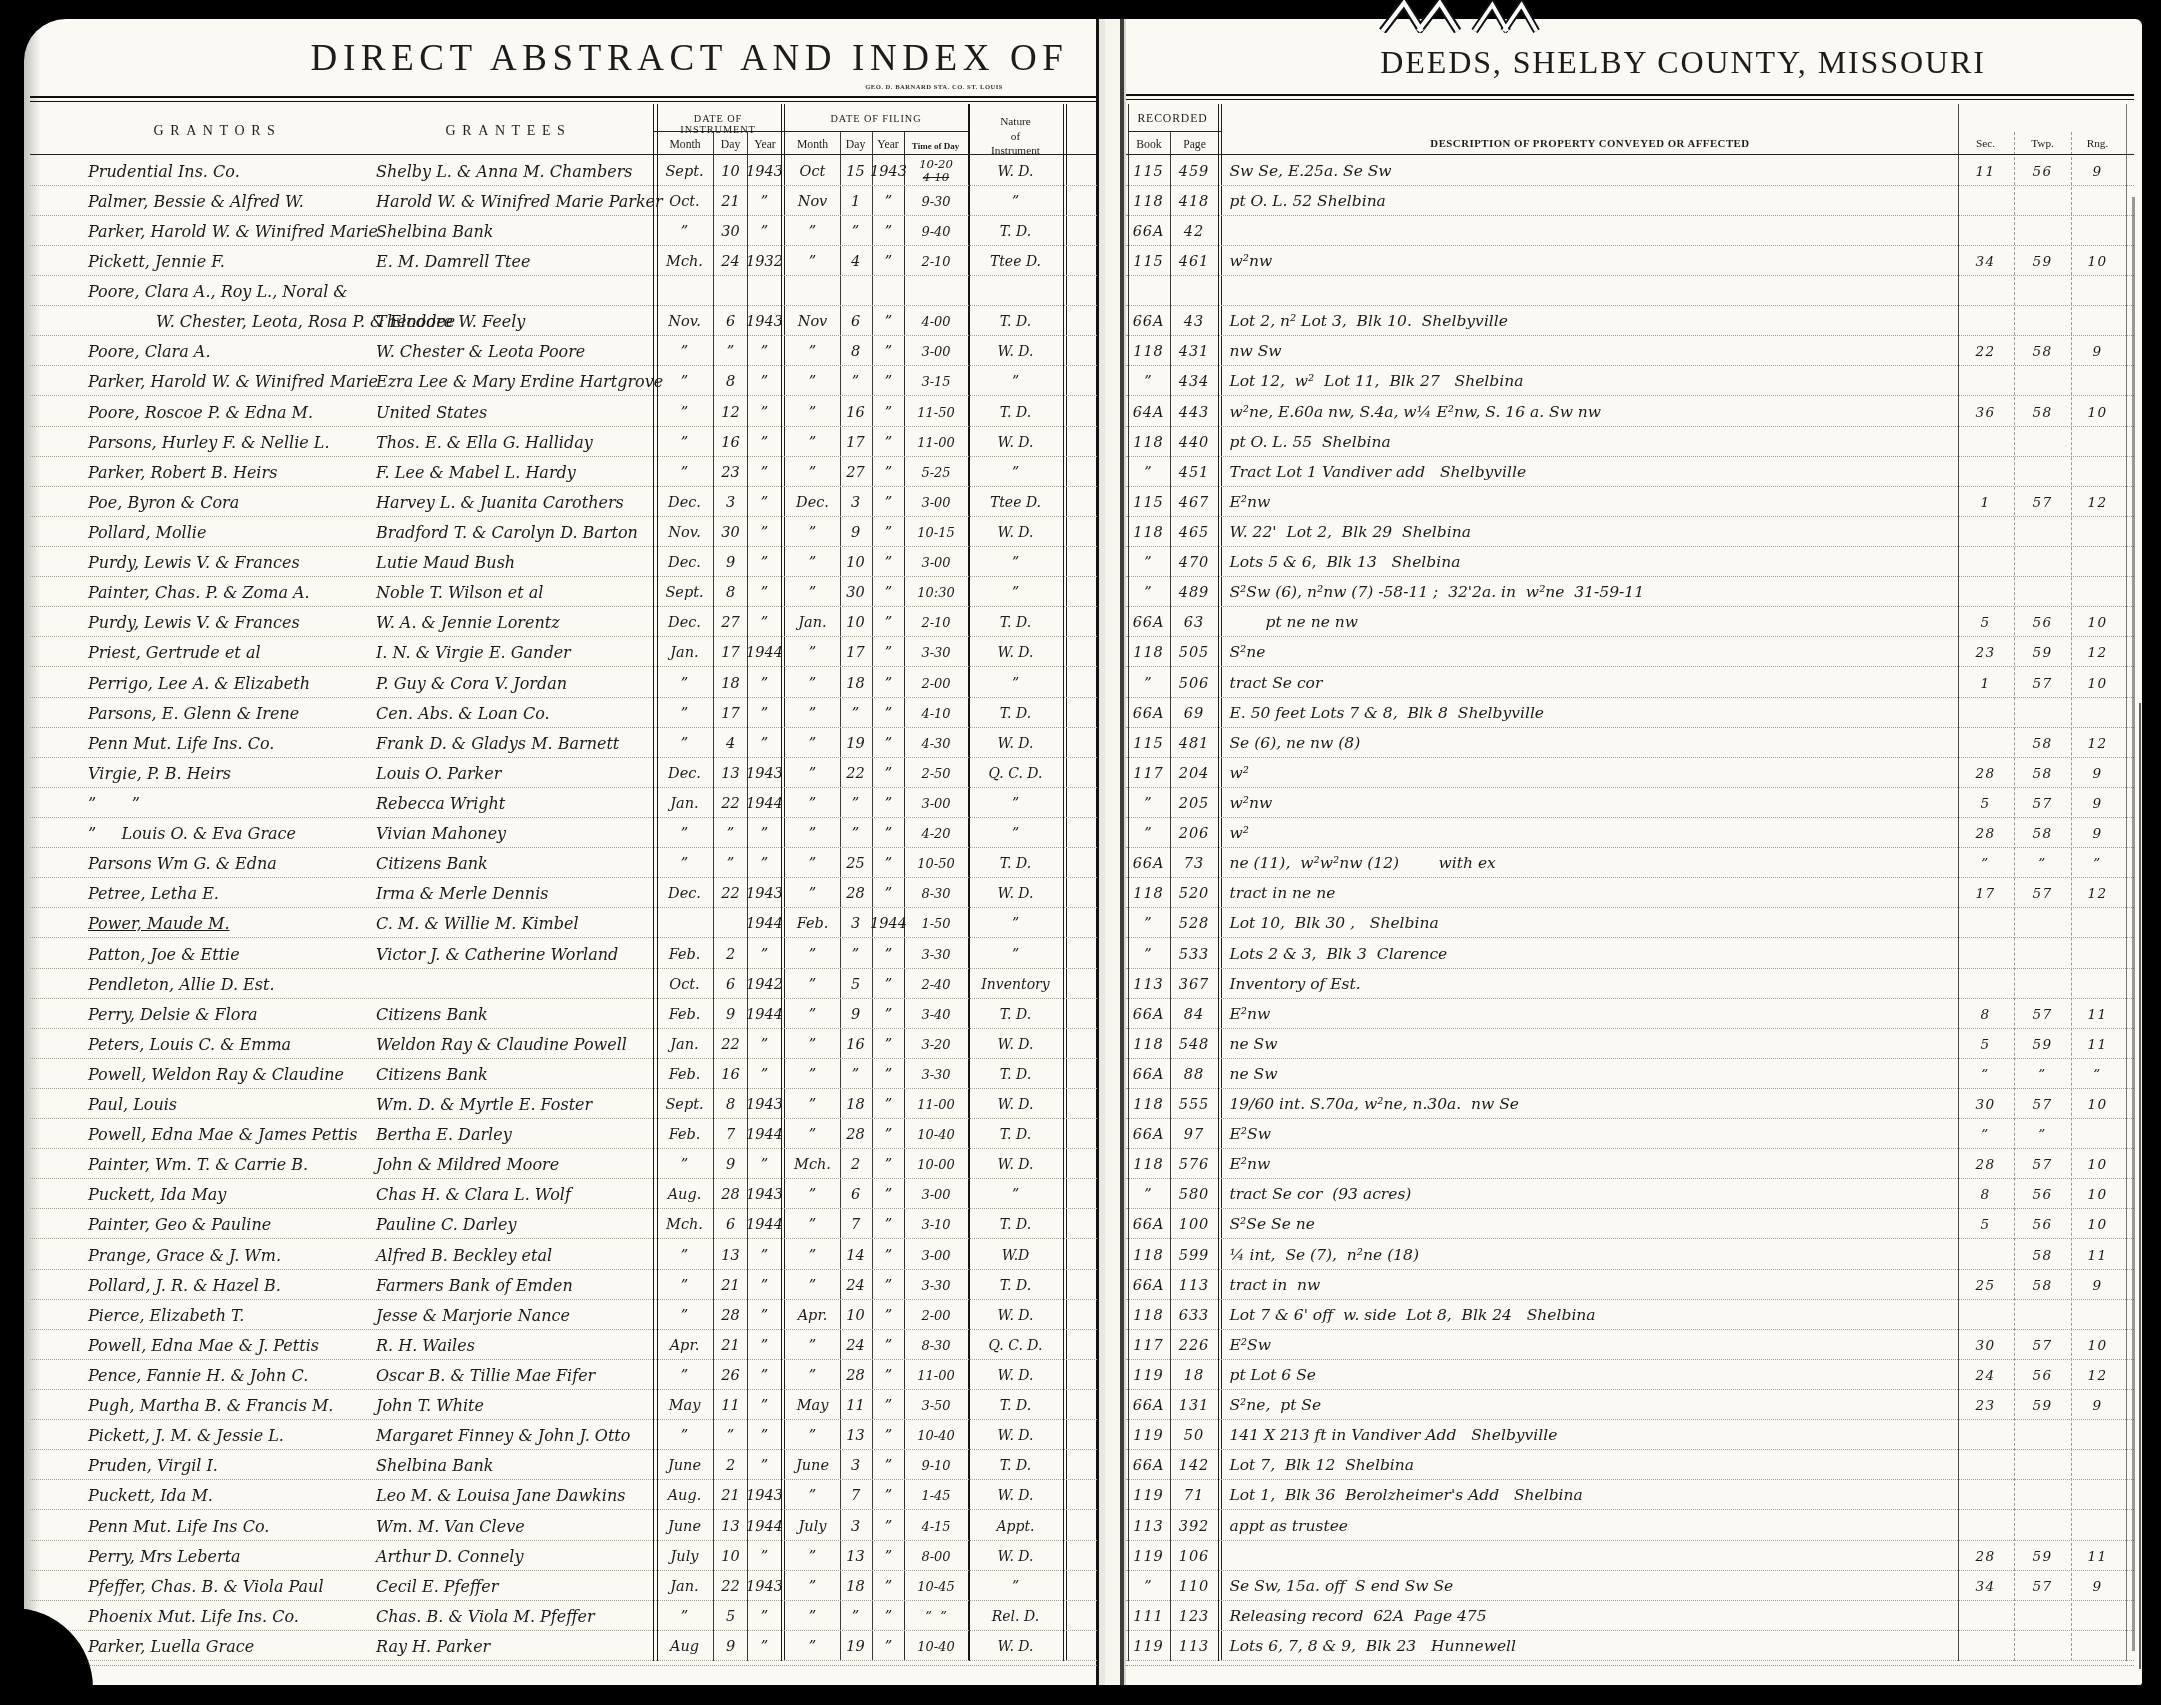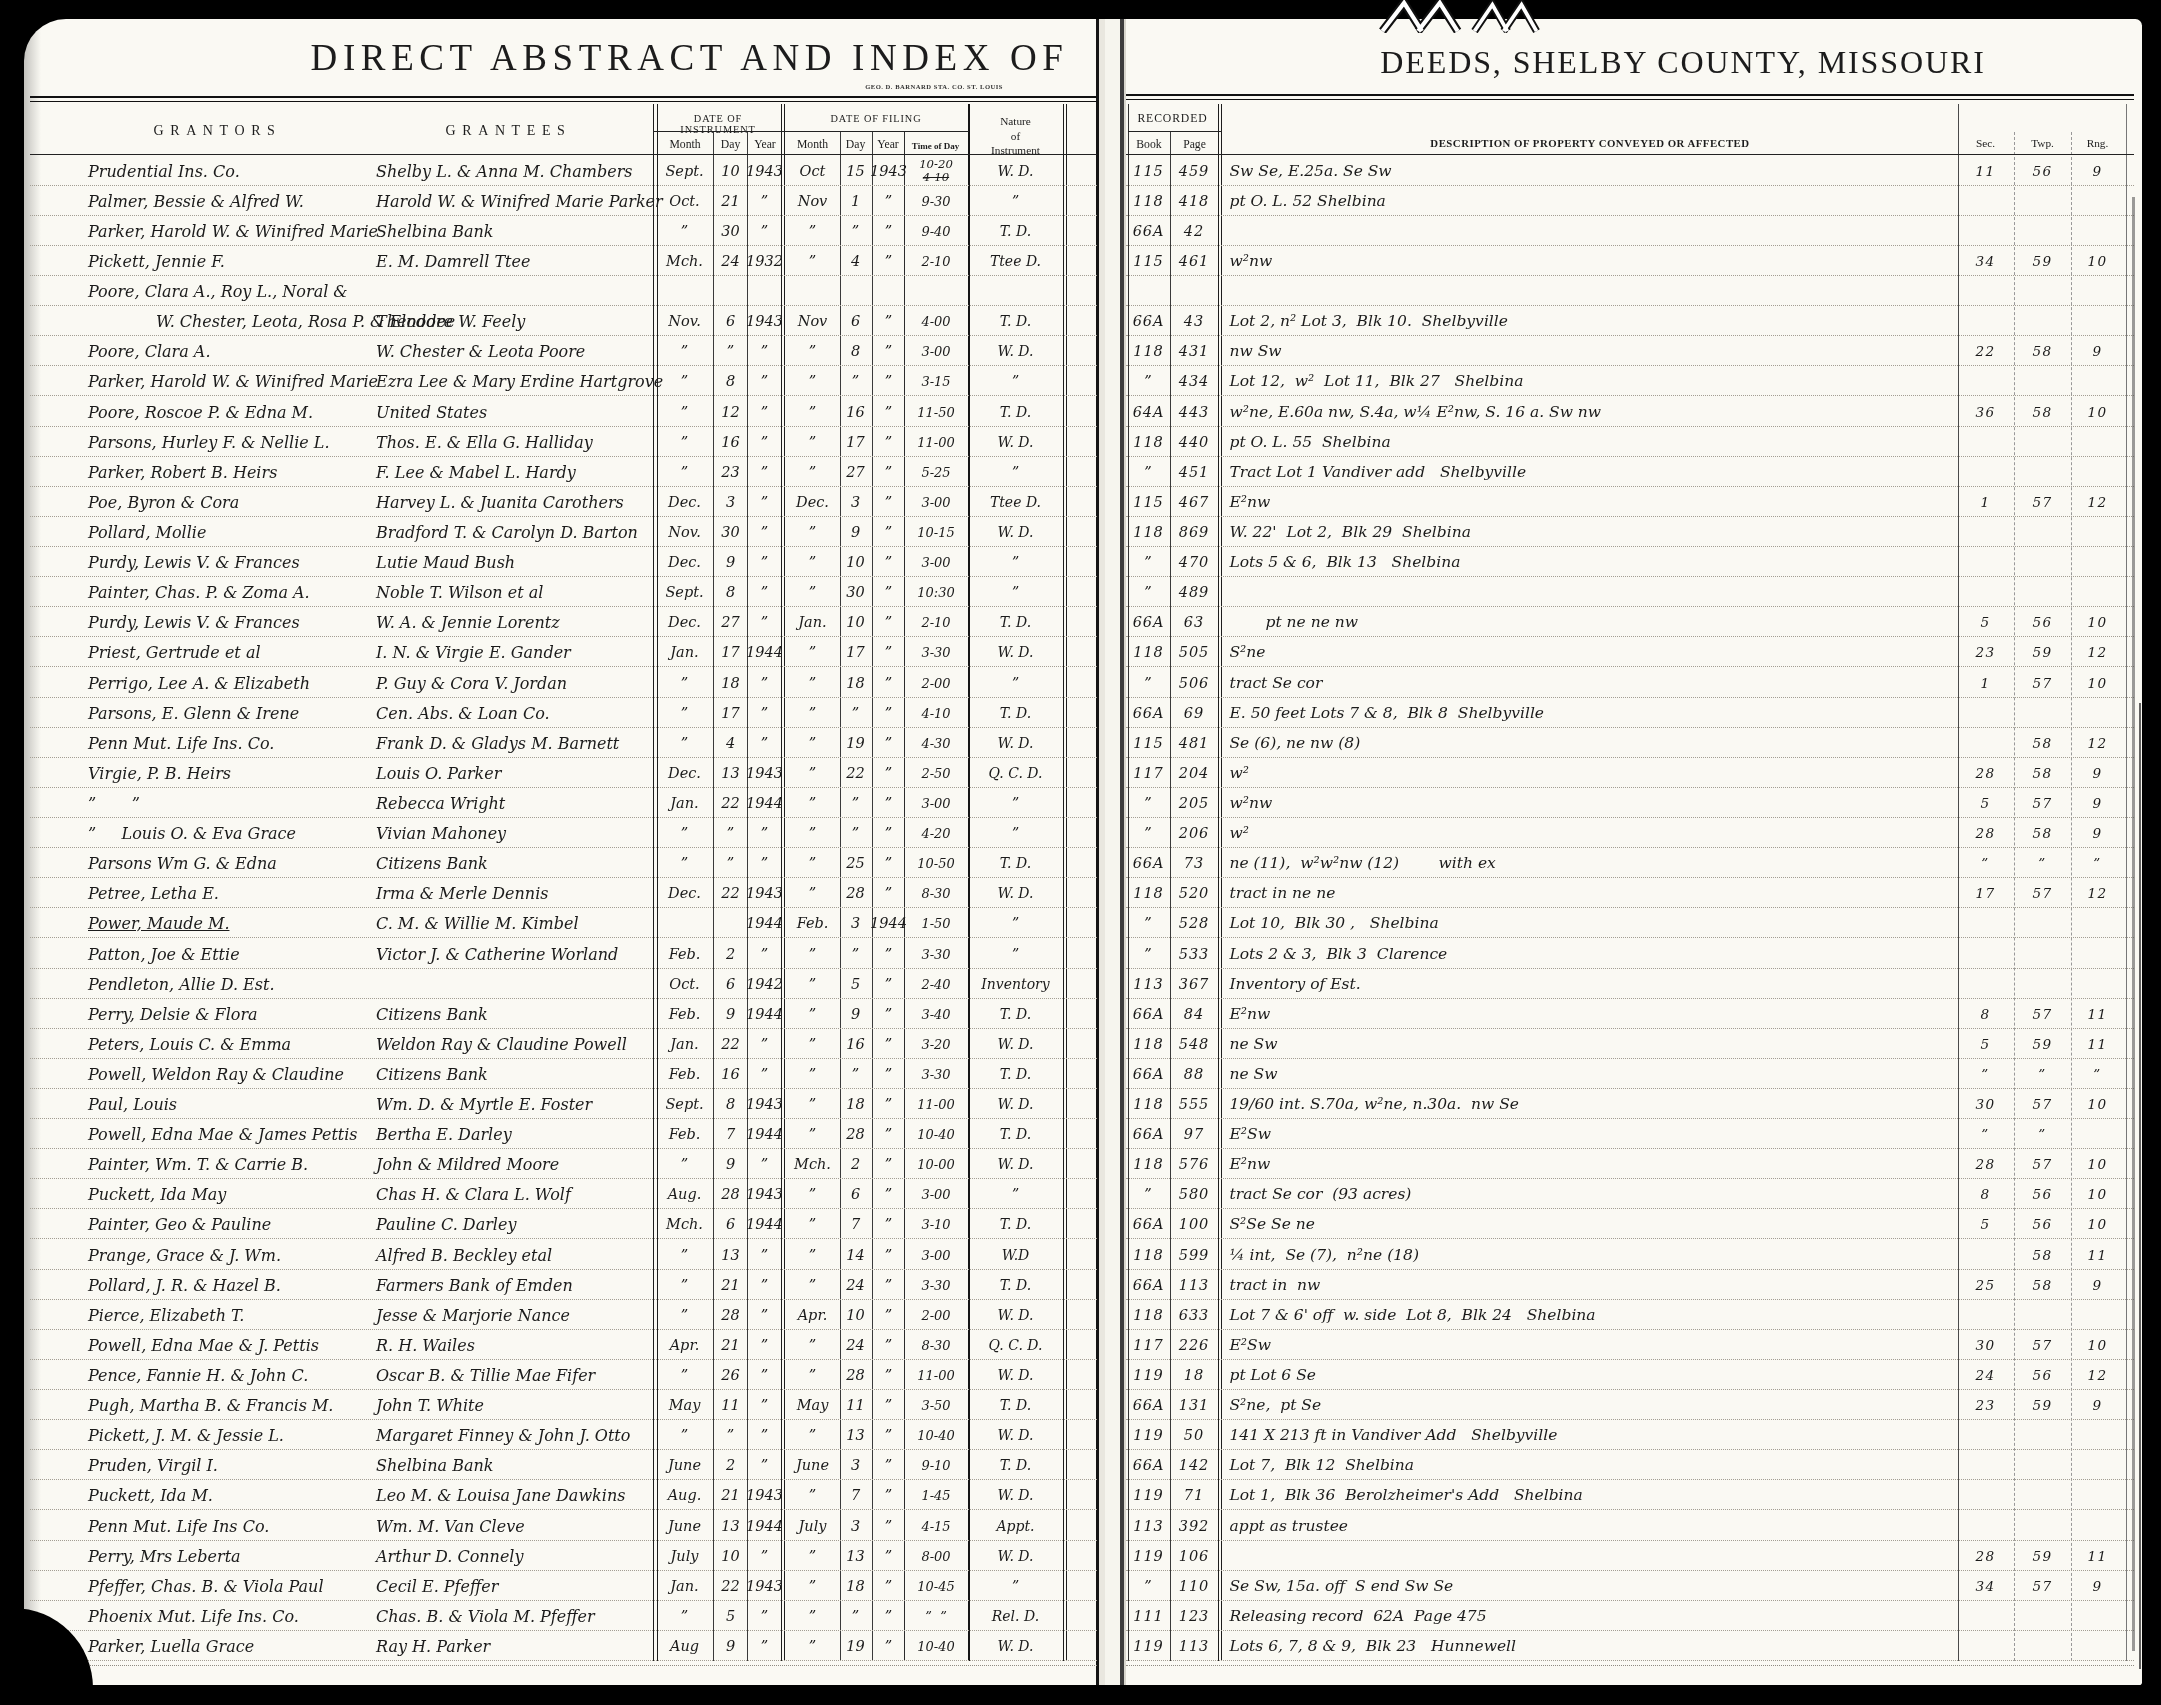--- a/index.html
+++ b/index.html
@@ -364,21 +364,21 @@
       <div class="cell hw name left" style="left: 376px; width: 276px;">Bradford T. &amp; Carolyn D. Barton</div>
       <div class="cell hw date ctr" style="left: 657px; width: 55px;">Nov.</div>
       <div class="cell hw date ctr" style="left: 714px; width: 33px;">30</div>
       <div class="cell hw date ctr" style="left: 748px; width: 33px;">”</div>
       <div class="cell hw date ctr" style="left: 785px; width: 55px;">”</div>
       <div class="cell hw date ctr" style="left: 840px; width: 31px;">9</div>
       <div class="cell hw date ctr" style="left: 873px; width: 31px;">”</div>
       <div class="cell hw time ctr" style="left: 905px; width: 62px;">10-15</div>
       <div class="cell hw nat ctr" style="left: 969px; width: 93px;">W. D.</div>
       <div class="cell hw num ctr" style="left: 1128px; width: 41px;">118</div>
-      <div class="cell hw num ctr" style="left: 1171px; width: 46px;">869</div>
+      <div class="cell hw num ctr" style="left: 1171px; width: 46px;">465</div>
       <div class="cell hw desc left" style="left: 1222px; width: 734px;">W. 22'  Lot 2,  Blk 29  Shelbina</div>
       <div class="cell hw secc ctr" style="left: 1958px; width: 55px;"></div>
       <div class="cell hw secc ctr" style="left: 2015px; width: 55px;"></div>
       <div class="cell hw secc ctr" style="left: 2071px; width: 53px;"></div>
     </div>
     <div class="row" style="top: 547px;">
       <span class="sep" style="left: 30px; width: 1067px;"></span>
       <span class="sep" style="left: 1126px; width: 1008px;"></span>
       <div class="cell hw name left g" style="left: 35px; width: 342px;">Purdy, Lewis V. &amp; Frances</div>
       <div class="cell hw name left" style="left: 376px; width: 276px;">Lutie Maud Bush</div>
@@ -405,20 +405,21 @@
       <div class="cell hw date ctr" style="left: 657px; width: 55px;">Sept.</div>
       <div class="cell hw date ctr" style="left: 714px; width: 33px;">8</div>
       <div class="cell hw date ctr" style="left: 748px; width: 33px;">”</div>
       <div class="cell hw date ctr" style="left: 785px; width: 55px;">”</div>
       <div class="cell hw date ctr" style="left: 840px; width: 31px;">30</div>
       <div class="cell hw date ctr" style="left: 873px; width: 31px;">”</div>
       <div class="cell hw time ctr" style="left: 905px; width: 62px;">10:30</div>
       <div class="cell hw nat ctr" style="left: 969px; width: 93px;">”</div>
       <div class="cell hw num ctr" style="left: 1128px; width: 41px;">”</div>
       <div class="cell hw num ctr" style="left: 1171px; width: 46px;">489</div>
+      <div class="cell hw desc left" style="left: 1222px; width: 734px;">S²Sw (6), n²nw (7) -58-11 ;  32'2a. in  w²ne  31-59-11</div>
       <div class="cell hw secc ctr" style="left: 1958px; width: 55px;"></div>
       <div class="cell hw secc ctr" style="left: 2015px; width: 55px;"></div>
       <div class="cell hw secc ctr" style="left: 2071px; width: 53px;"></div>
     </div>
     <div class="row" style="top: 607px;">
       <span class="sep" style="left: 30px; width: 1067px;"></span>
       <span class="sep" style="left: 1126px; width: 1008px;"></span>
       <div class="cell hw name left g" style="left: 35px; width: 342px;">Purdy, Lewis V. &amp; Frances</div>
       <div class="cell hw name left" style="left: 376px; width: 276px;">W. A. &amp; Jennie Lorentz</div>
       <div class="cell hw date ctr" style="left: 657px; width: 55px;">Dec.</div>

